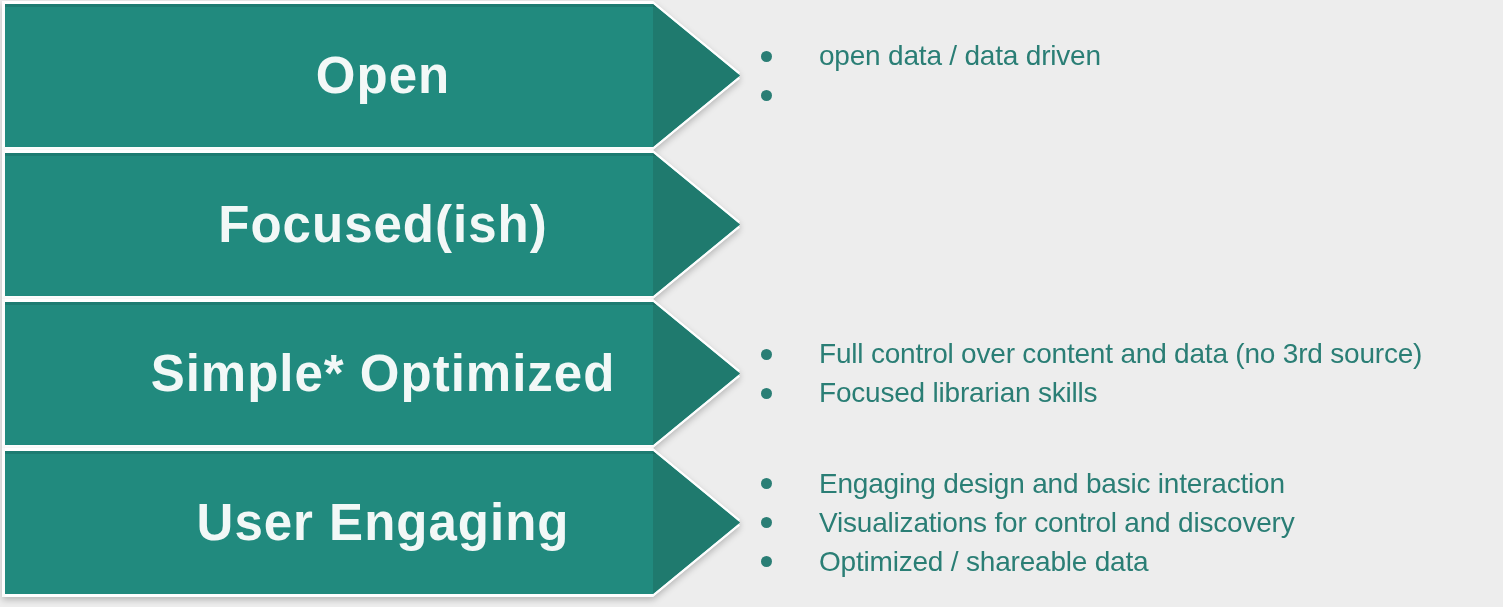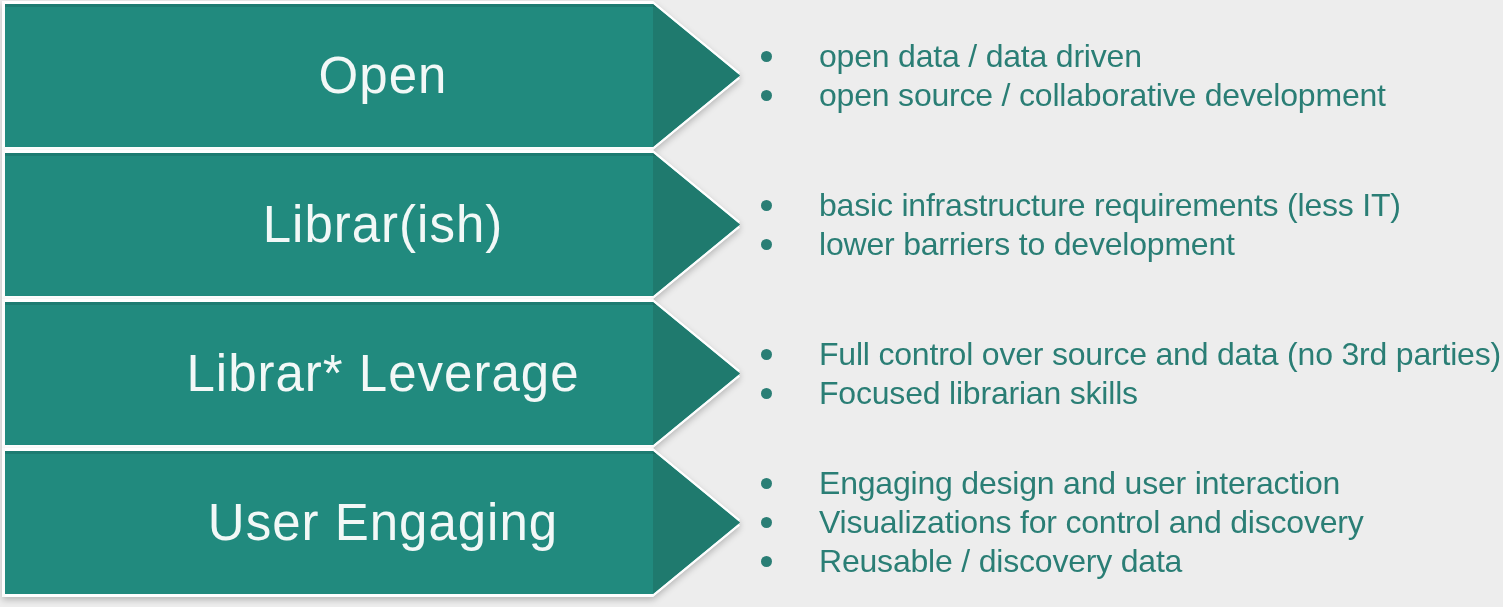--- a/index.html
+++ b/index.html
@@ -73,21 +73,21 @@
     position: absolute;
     top: 0;
     left: 0;
     width: 756px;
     height: 100%;
     display: flex;
     align-items: center;
     justify-content: center;
     color: var(--title-text);
     font-size: 51px;
-    font-weight: 400;
+    font-weight: 700;
     letter-spacing: 1px;
     z-index: 3;
   }
 
   
   .bullets {
     flex: 1;
     display: flex;
     flex-direction: column;
     justify-content: center;
@@ -105,21 +105,21 @@
     width: 11px;
     height: 11px;
     border-radius: 50%;
     background: var(--bullet-text);
     margin-left: 21px;
     margin-right: 47px;
   }
 
   .bullet-label {
     color: var(--bullet-text);
-    font-size: 32px;
+    font-size: 28px;
     letter-spacing: -0.2px;
     white-space: nowrap;
   }
 </style>
 </head>
 <body>
 
 <div class="canvas" style="background: rgb(237, 237, 237);">
   <div class="stack">
 
@@ -131,83 +131,72 @@
         </div>
         <div class="arrow-title">Open</div>
       </div>
       <ul class="bullets">
         <li class="bullet-item">
           <span class="bullet-dot"></span>
           <span class="bullet-label">open data / data driven</span>
         </li>
         <li class="bullet-item">
           <span class="bullet-dot"></span>
-          <span class="bullet-label">open source / collaborative development</span>
         </li>
       </ul>
     </div>
 
     <div class="row">
       <div class="arrow-wrap">
         <div class="arrow">
           <div class="head"></div>
           <div class="top-edge"></div>
         </div>
-        <div class="arrow-title">Librar(ish)</div>
+        <div class="arrow-title">Focused(ish)</div>
+      </div>
+    </div>
+
+    <div class="row">
+      <div class="arrow-wrap">
+        <div class="arrow">
+          <div class="head"></div>
+          <div class="top-edge"></div>
+        </div>
+        <div class="arrow-title">Simple* Optimized</div>
       </div>
       <ul class="bullets">
         <li class="bullet-item">
           <span class="bullet-dot"></span>
-          <span class="bullet-label">basic infrastructure requirements (less IT)</span>
-        </li>
-        <li class="bullet-item">
-          <span class="bullet-dot"></span>
-          <span class="bullet-label">lower barriers to development</span>
+          <span class="bullet-label">Full control over content and data (no 3rd source)</span>
+        </li>
+        <li class="bullet-item">
+          <span class="bullet-dot"></span>
+          <span class="bullet-label">Focused librarian skills</span>
         </li>
       </ul>
     </div>
 
     <div class="row">
       <div class="arrow-wrap">
         <div class="arrow">
           <div class="head"></div>
           <div class="top-edge"></div>
         </div>
-        <div class="arrow-title">Librar* Leverage</div>
+        <div class="arrow-title">User Engaging</div>
       </div>
       <ul class="bullets">
         <li class="bullet-item">
           <span class="bullet-dot"></span>
-          <span class="bullet-label">Full control over source and data (no 3rd parties)</span>
-        </li>
-        <li class="bullet-item">
-          <span class="bullet-dot"></span>
-          <span class="bullet-label">Focused librarian skills</span>
-        </li>
-      </ul>
-    </div>
-
-    <div class="row">
-      <div class="arrow-wrap">
-        <div class="arrow">
-          <div class="head"></div>
-          <div class="top-edge"></div>
-        </div>
-        <div class="arrow-title">User Engaging</div>
-      </div>
-      <ul class="bullets">
-        <li class="bullet-item">
-          <span class="bullet-dot"></span>
-          <span class="bullet-label">Engaging design and user interaction</span>
+          <span class="bullet-label">Engaging design and basic interaction</span>
         </li>
         <li class="bullet-item">
           <span class="bullet-dot"></span>
           <span class="bullet-label">Visualizations for control and discovery</span>
         </li>
         <li class="bullet-item">
           <span class="bullet-dot"></span>
-          <span class="bullet-label">Reusable / discovery data</span>
+          <span class="bullet-label">Optimized / shareable data</span>
         </li>
       </ul>
     </div>
 
   </div>
 </div>
 
 </body></html>

